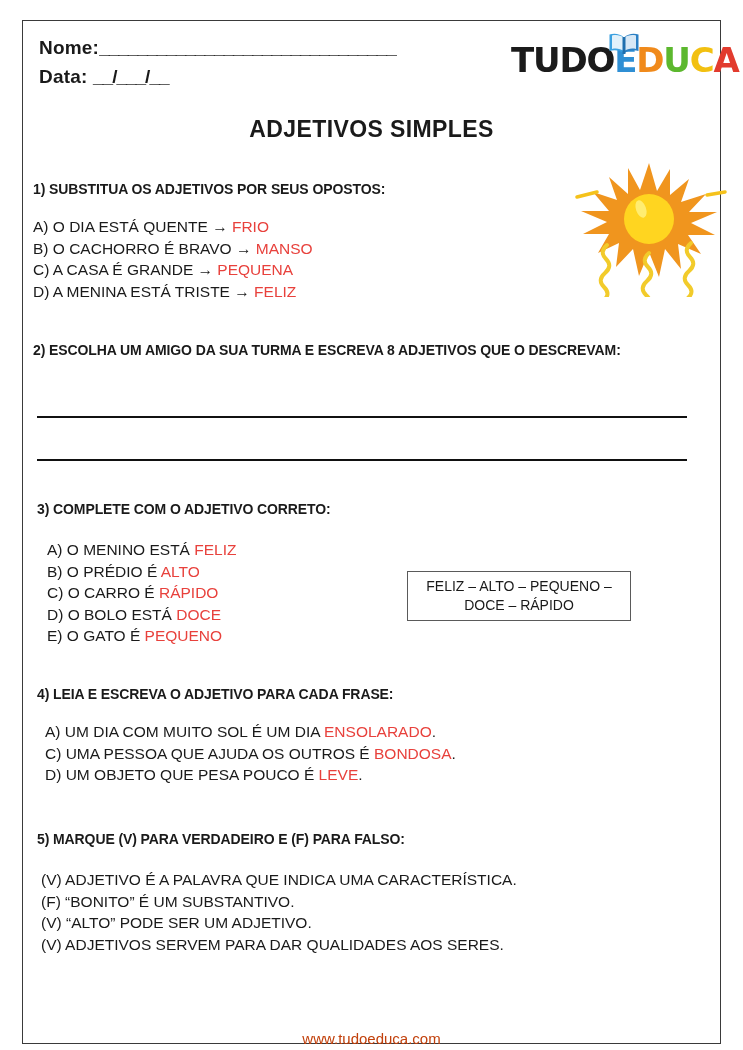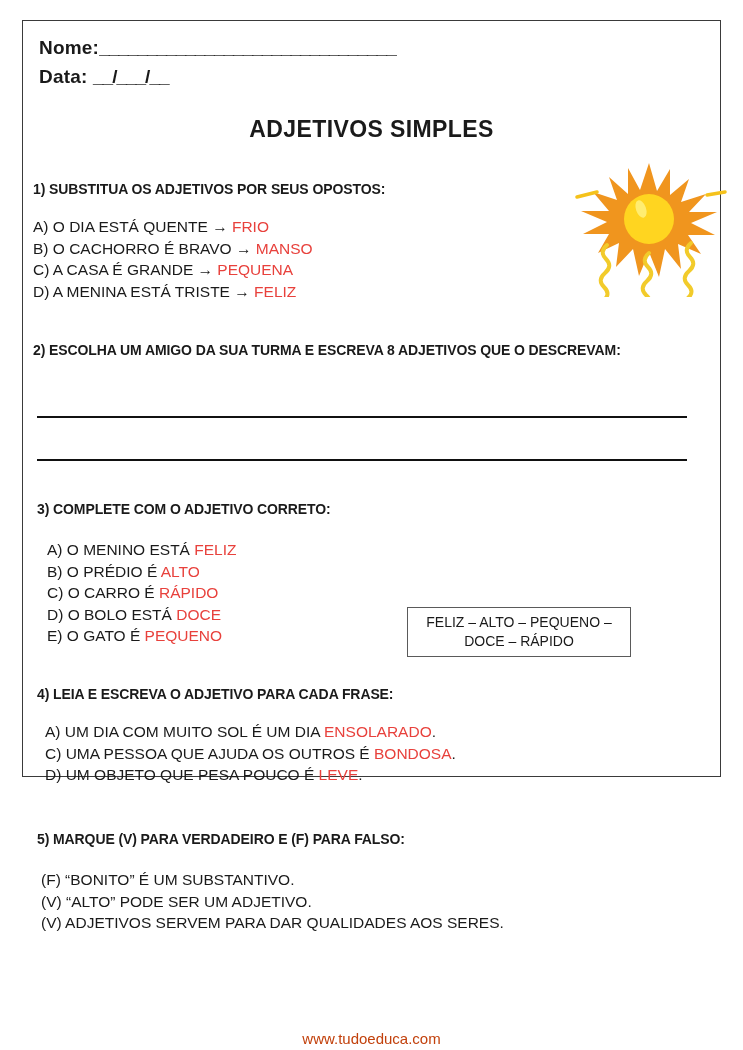--- a/index.html
+++ b/index.html
@@ -14,21 +14,21 @@
     font-family: "Liberation Sans", sans-serif;
     color: #1a1a1a;
     overflow: hidden;
   }
 
   .page-frame {
     position: absolute;
     left: 22px;
     top: 20px;
     width: 699px;
-    height: 757px;
+    height: 1024px;
     border: 1.5px solid #3a3a3a;
     box-sizing: border-box;
     background: #fff;
   }
 
   .inner {
     position: absolute;
     left: 0; top: 0; right: 0; bottom: 0;
   }
 
@@ -143,21 +143,20 @@
     height: 50px;
     border: 1.3px solid #5a5a5a;
     box-sizing: border-box;
     display: flex;
     align-items: center;
     justify-content: center;
     text-align: center;
     font-size: 14px;
     line-height: 19px;
     padding: 2px 6px;
-    margin-top: 36px;
   }
 
   
   .footer {
     position: absolute;
     left: 0;
     right: 0;
     top: 1030px;
     text-align: center;
     font-size: 15px;
@@ -171,20 +170,30 @@
   <div class="inner">
 
     <div class="hdr-nome">
       <span>Nome:</span><span class="ul-fill">_______________________________</span>
     </div>
     <div class="hdr-data">
       <span>Data:</span>
       <span class="ul-fill">__/___/__</span>
     </div>
 
+    <div class="logo">
+      <div class="logo-text"><span class="lg-tudo">TUDO</span><span class="lg-e">E</span><span class="lg-d">D</span><span class="lg-u">U</span><span class="lg-c">C</span><span class="lg-a">A</span></div>
+      <svg class="book-icon" viewBox="0 0 68 48">
+        <path d="M34 13 C26 5, 14 4, 5 7 L5 40 C14 37, 26 38, 34 45 Z" fill="#3aa0e0"></path>
+        <path d="M34 13 C42 5, 54 4, 63 7 L63 40 C54 37, 42 38, 34 45 Z" fill="#2a7fc4"></path>
+        <path d="M34 14 C27 8, 18 7, 10 9 L10 36 C18 34, 27 35, 34 41 Z" fill="#ffffff" opacity=".85"></path>
+        <path d="M34 14 C41 8, 50 7, 58 9 L58 36 C50 34, 41 35, 34 41 Z" fill="#eaf4fc" opacity=".9"></path>
+        <path d="M31 12 L37 12 L37 46 L31 46 Z" fill="#1f6fae"></path>
+      </svg>
+    </div>
 
     <div class="doc-title">ADJETIVOS SIMPLES</div>
 
     <svg class="sun" viewBox="0 0 160 148">
       <g>
         <path d="M78 14 L86 42 L99 20 L99 46 L118 30 L110 53 L135 45 L118 63 L146 63 L120 74
                  L144 86 L117 86 L130 105 L107 95 L110 120 L94 100 L88 128 L78 103 L68 127
                  L62 100 L45 118 L48 94 L27 104 L38 85 L12 85 L36 73 L10 62 L38 62 L22 43
                  L46 51 L38 28 L57 45 L57 19 L69 41 Z" fill="#f0951e"></path>
       </g>
@@ -227,20 +236,21 @@
 
     <div class="q-head" style="left:14px; top:665px;">4) LEIA E ESCREVA O ADJETIVO PARA CADA FRASE:</div>
     <div class="q-list" style="left:22px; top:700px;">
       <div class="ln"><span>A) UM DIA COM MUITO SOL É UM DIA </span><span class="ans">ENSOLARADO</span><span>.</span></div>
       <div class="ln"><span>C) UMA PESSOA QUE AJUDA OS OUTROS É </span><span class="ans">BONDOSA</span><span>.</span></div>
       <div class="ln"><span>D) UM OBJETO QUE PESA POUCO É </span><span class="ans">LEVE</span><span>.</span></div>
     </div>
 
     <div class="q-head" style="left:14px; top:810px;">5) MARQUE (V) PARA VERDADEIRO E (F) PARA FALSO:</div>
     <div class="q-list" style="left:18px; top:848px;">
+      <div class="ln">(V) ADJETIVO É A PALAVRA QUE INDICA UMA CARACTERÍSTICA.</div>
       <div class="ln">(F) “BONITO” É UM SUBSTANTIVO.</div>
       <div class="ln">(V) “ALTO” PODE SER UM ADJETIVO.</div>
       <div class="ln">(V) ADJETIVOS SERVEM PARA DAR QUALIDADES AOS SERES.</div>
     </div>
 
   </div>
 </div>
 
 <div class="footer">www.tudoeduca.com</div>
 

